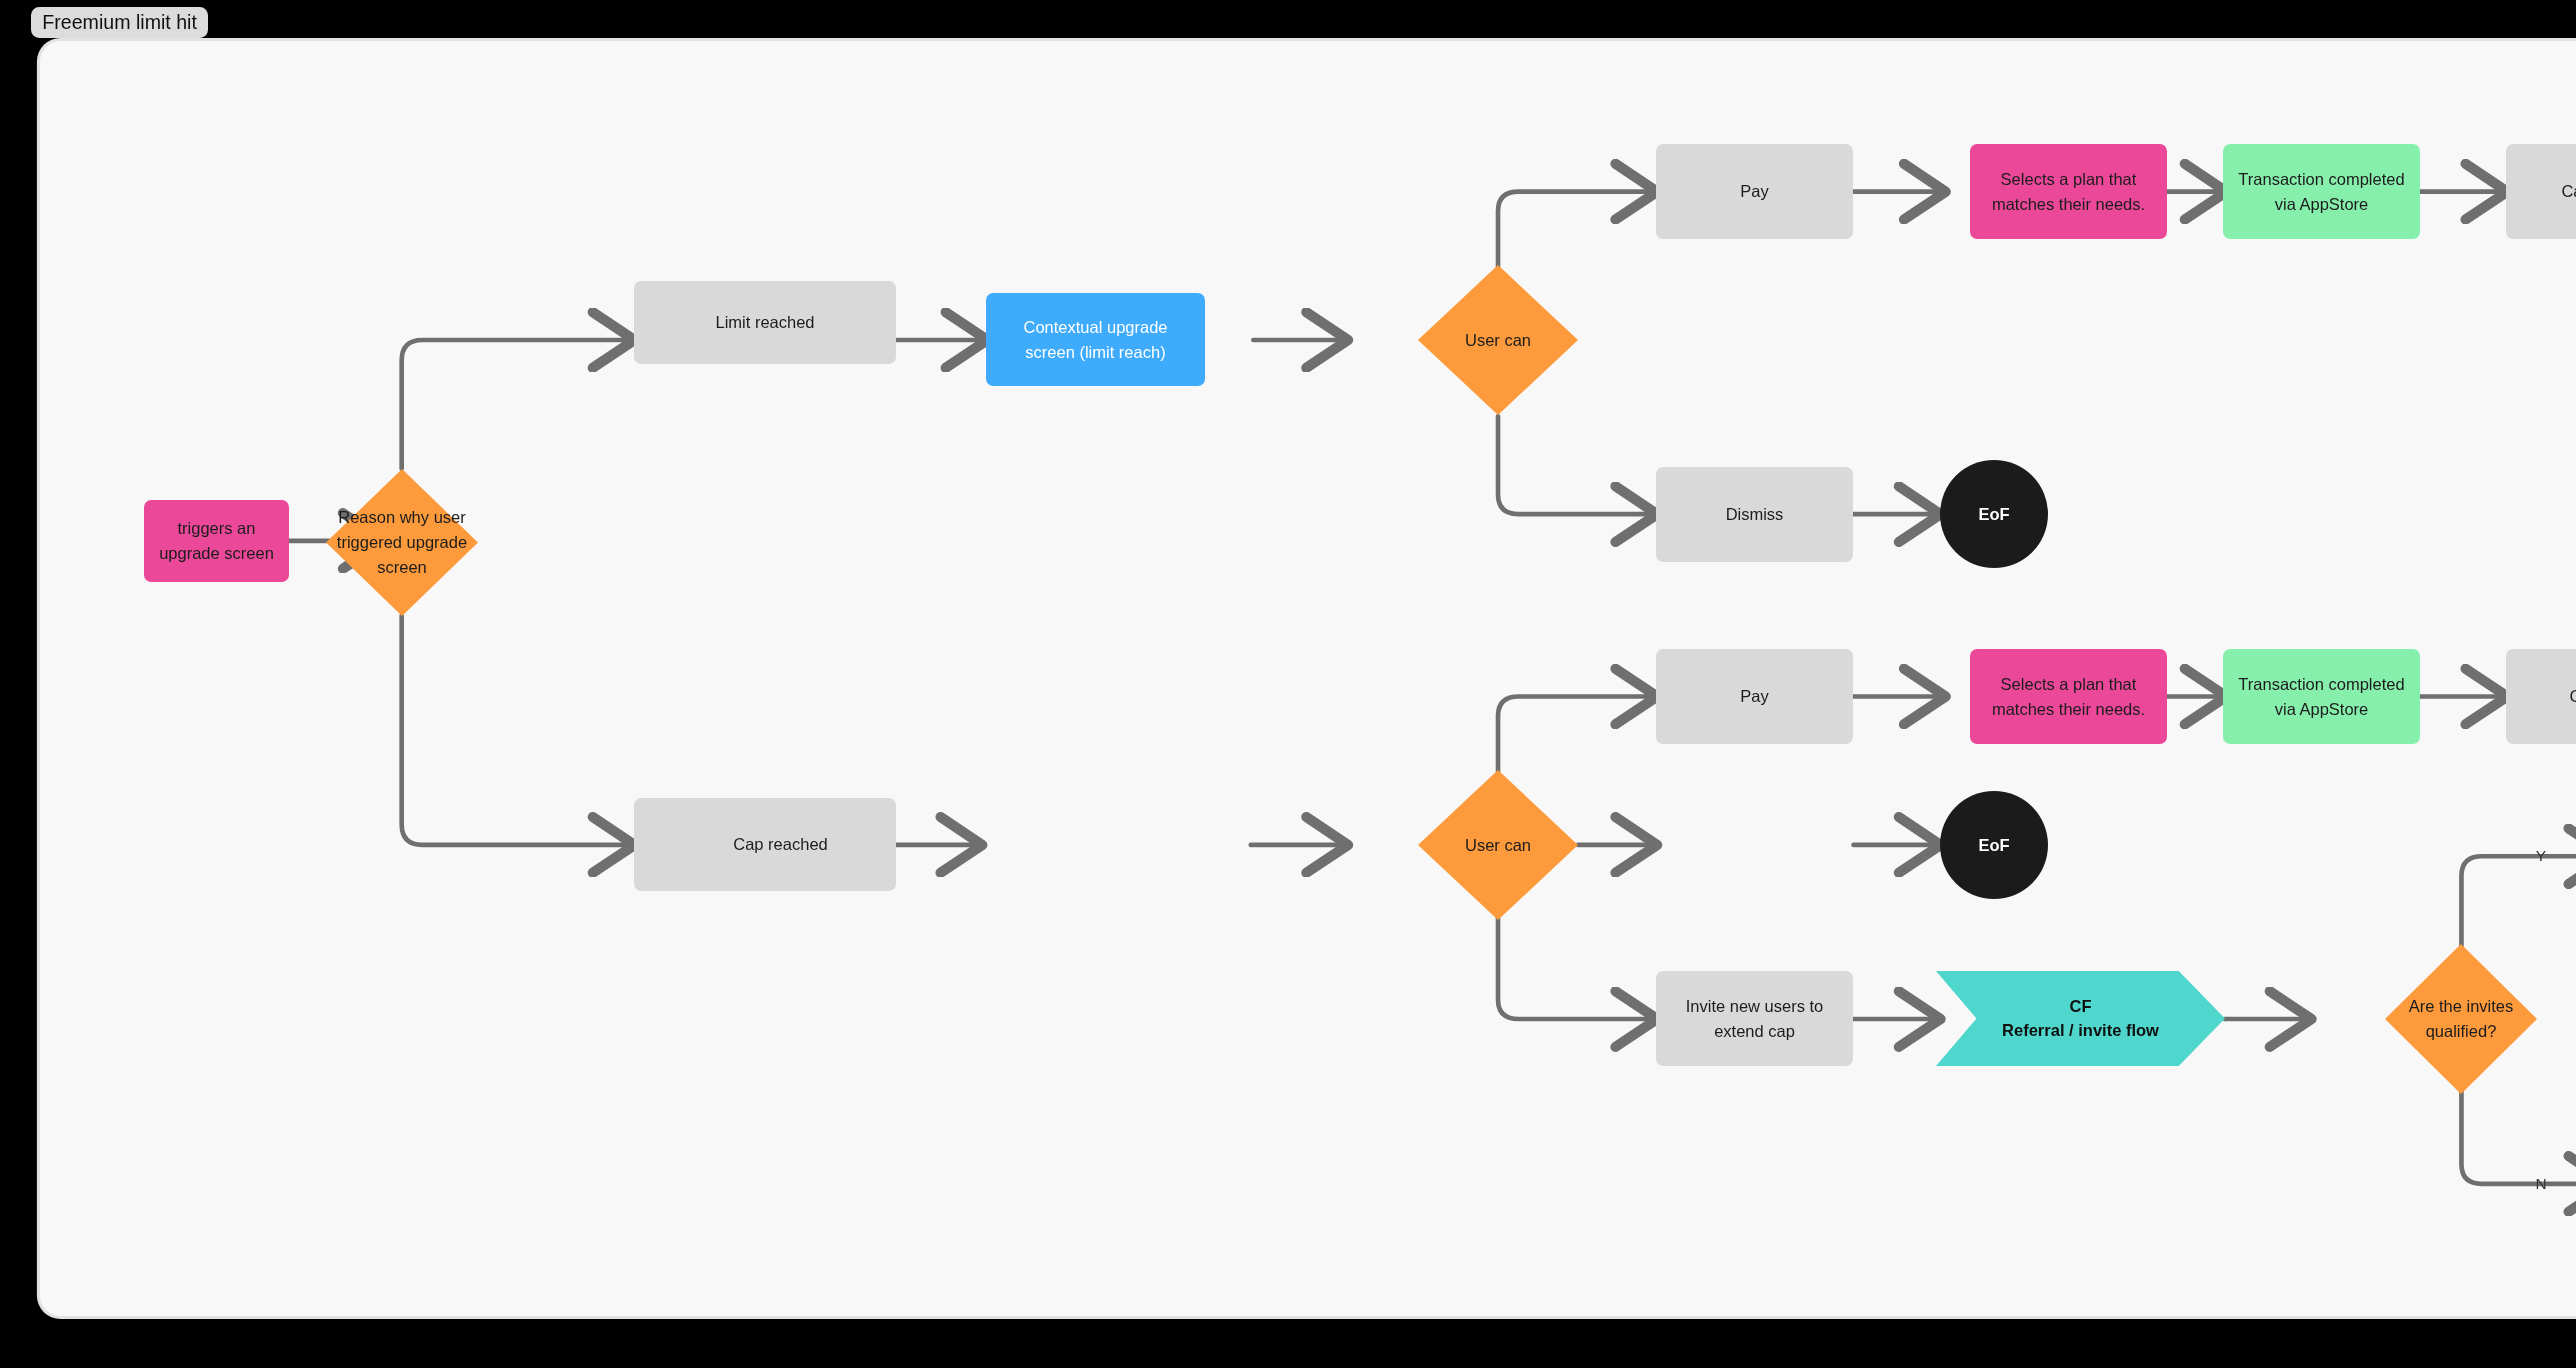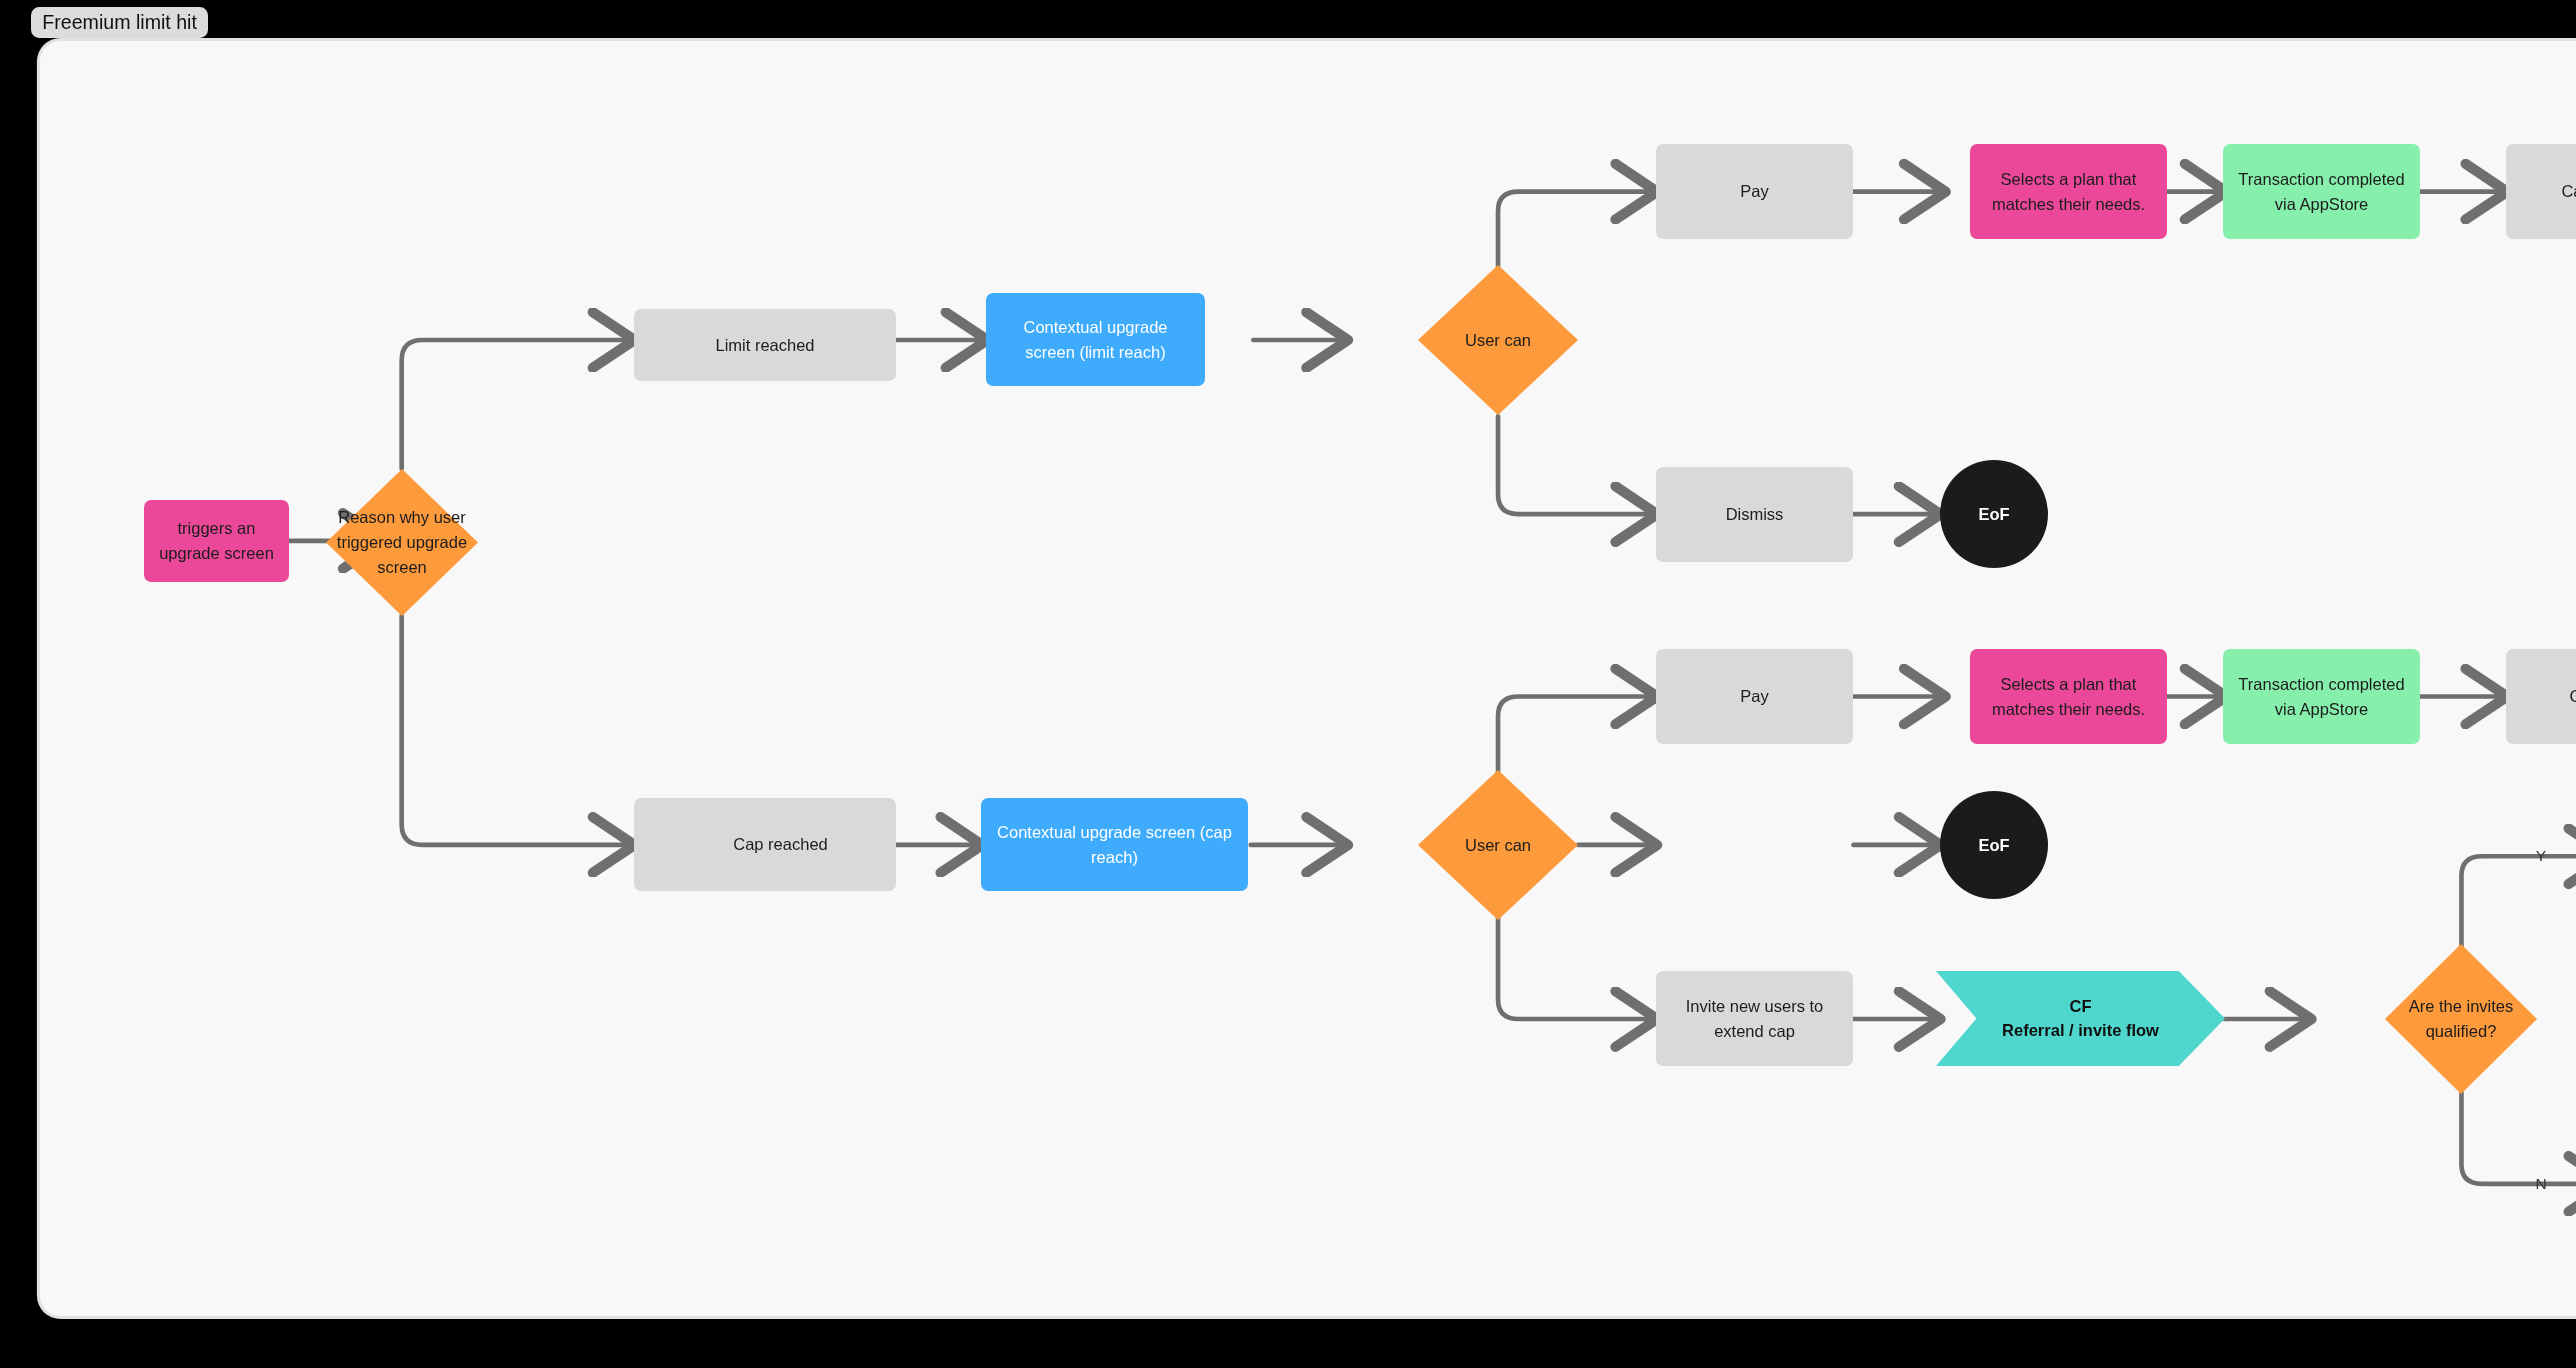--- a/index.html
+++ b/index.html
@@ -115,35 +115,32 @@
 
     <div class="node box n-yellow" style="left:76px;top:459px;width:145px;height:82px;">
       <span class="lbl">triggers an upgrade screen</span>
     </div>
 
     <div class="node diamond" style="left:286px;top:428px;width:152px;height:147px;">
       <span class="dshape"></span>
       <span class="lbl">Reason why user triggered upgrade screen</span>
     </div>
 
-    <div class="node box n-grey" style="left:594px;top:268px;width:262px;height:72px;">
+    <div class="node box n-grey" style="left:594px;top:240px;width:262px;height:83px;">
       <span class="lbl">Limit reached</span>
     </div>
 
     <div class="node box n-grey" style="left:594px;top:757px;width:262px;height:93px;padding-left:31px;">
       <span class="lbl">Cap reached</span>
     </div>
 
     <div class="node box n-blue" style="left:946px;top:252px;width:219px;height:93px;">
       <span class="lbl">Contextual upgrade screen (limit reach)</span>
     </div>
 
-    <div class="node box n-blue" style="left:941px;top:757px;width:267px;height:93px;">
-      <span class="lbl">Contextual upgrade screen (cap reach)</span>
-    </div>
 
     <div class="node diamond" style="left:1378px;top:224px;width:160px;height:150px;">
       <span class="dshape"></span>
       <span class="lbl">User can</span>
     </div>
 
     <div class="node diamond" style="left:1378px;top:729px;width:160px;height:150px;">
       <span class="dshape"></span>
       <span class="lbl">User can</span>
     </div>

